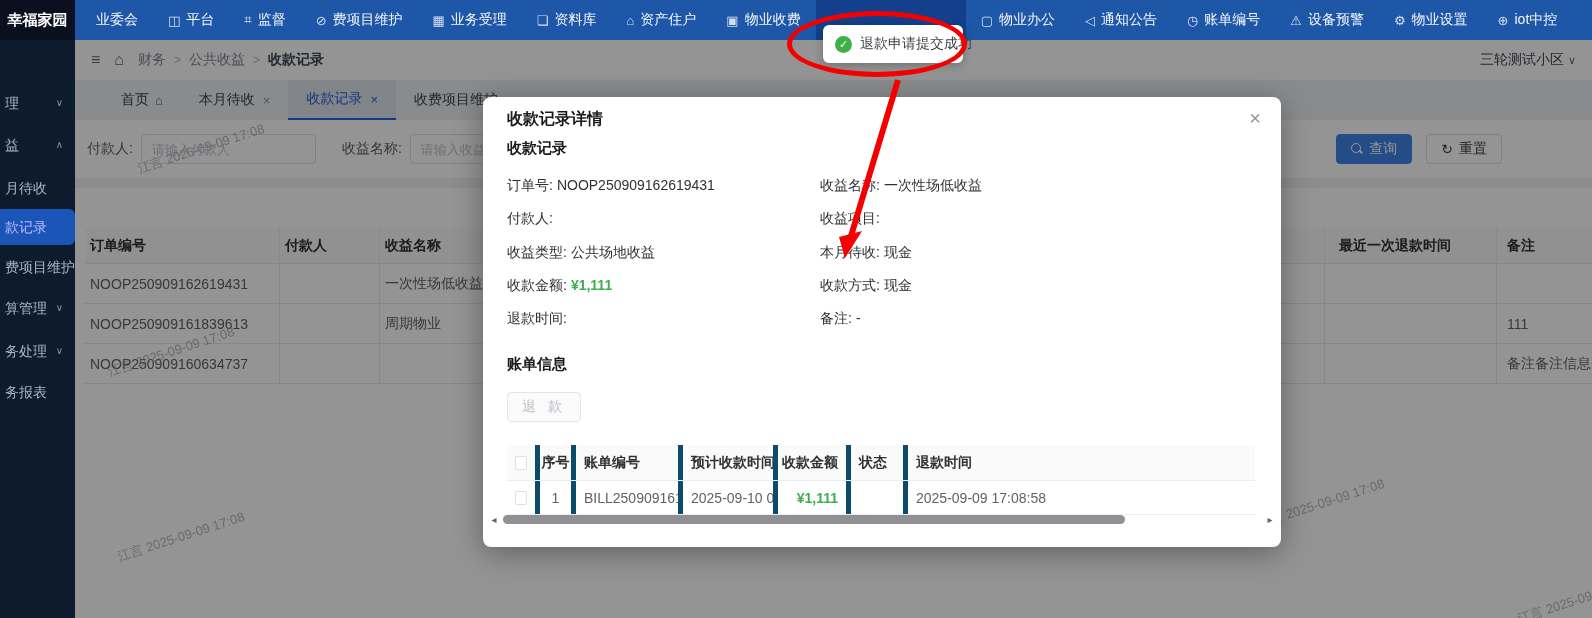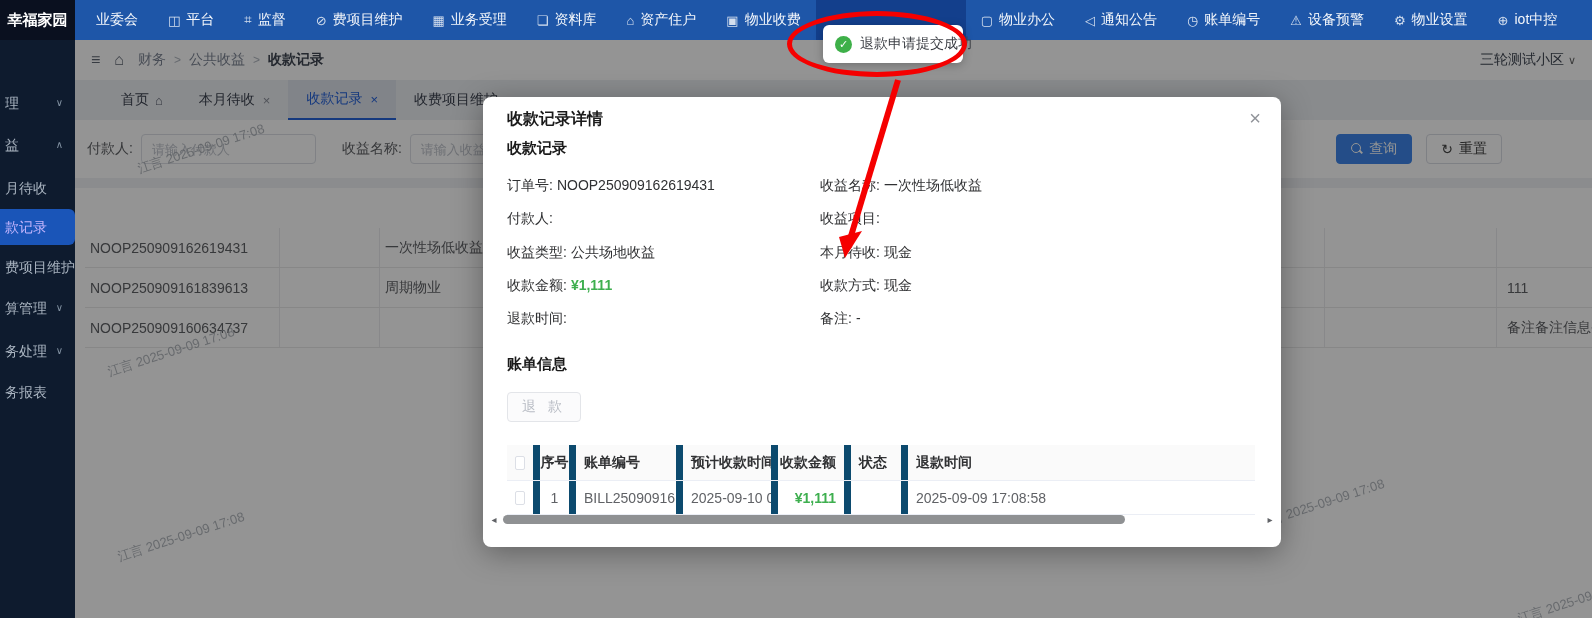--- a/index.html
+++ b/index.html
@@ -91,21 +91,21 @@
   .col-l{ left:24px; } .col-r{ left:337px; }
   .fr0{ top:80px; } .fr1{ top:113px; } .fr2{ top:147px; } .fr3{ top:180px; } .fr4{ top:213px; }
   .m-sec2{ position:absolute; left:24px; top:258px; font-weight:bold; font-size:15px; color:#1a1a1a; }
   .m-refund{ position:absolute; left:24px; top:295px; height:30px; padding:0 14px;
     background:#fbfbfc; border:1px solid #e3e5e9; border-radius:4px; color:#b8bcc4;
     font-size:14px; display:inline-flex; align-items:center; letter-spacing:4px; cursor:not-allowed; }
   .m-table{ position:absolute; left:24px; top:348px; width:748px; font-size:14px; }
   .mrow{ display:flex; border-bottom:1px solid #ebeef5; }
   .mrow.h{ background:#fafafa; }
   .mcell{ display:flex; align-items:center; padding:0 8px; height:33px;
-    border-right:7px solid #0c4a6e; overflow:hidden; white-space:nowrap; color:#606266; }
+    border-right:5px solid #0c4a6e; overflow:hidden; white-space:nowrap; color:#606266; }
   .mrow.h .mcell{ height:35px; color:#303133; font-weight:bold; }
   .mc0{ width:33px; justify-content:center; } .mc1{ width:36px; justify-content:center; padding:0 2px; }
   .mc2{ width:107px; } .mc3{ width:95px; } .mc4{ width:73px; justify-content:flex-end; }
   .mc5{ width:57px; } .mc6{ flex:1; border-right:none; }
   .mc4.val{ color:#3eaf4f; font-weight:bold; }
   .cbx{ width:14px; height:14px; border:1px solid #dcdfe6; border-radius:2px; background:#fff; cursor:pointer; }
   .m-scroll{ position:absolute; left:5px; right:5px; top:415px; height:14px;
     display:flex; align-items:center; }
   .m-scroll .sarr{ font-size:10px; color:#606266; width:12px; text-align:center; cursor:pointer; }
   .m-scroll .strack{ flex:1; height:9px; position:relative; margin:0 3px; }
@@ -247,20 +247,27 @@
           </span>
         <span class="btn btn-plain">
             <span class="reset-ic">↻</span>
             <span>重置</span>
           </span>
       </span>
     </div>
 
     <div class="table-card">
       <div class="bgtable">
+        <div class="bgrow h">
+          <div class="bgcell bgc1">订单编号</div>
+          <div class="bgcell bgc2">付款人</div>
+          <div class="bgcell bgc3">收益名称</div>
+          <div class="bgcell bgc4">最近一次退款时间</div>
+          <div class="bgcell bgc5">备注</div>
+        </div>
         <div class="bgrow">
           <div class="bgcell bgc1">NOOP250909162619431</div>
           <div class="bgcell bgc2"></div>
           <div class="bgcell bgc3">一次性场低收益</div>
           <div class="bgcell bgc4"></div>
           <div class="bgcell bgc5"></div>
         </div>
         <div class="bgrow">
           <div class="bgcell bgc1">NOOP250909161839613</div>
           <div class="bgcell bgc2"></div>

